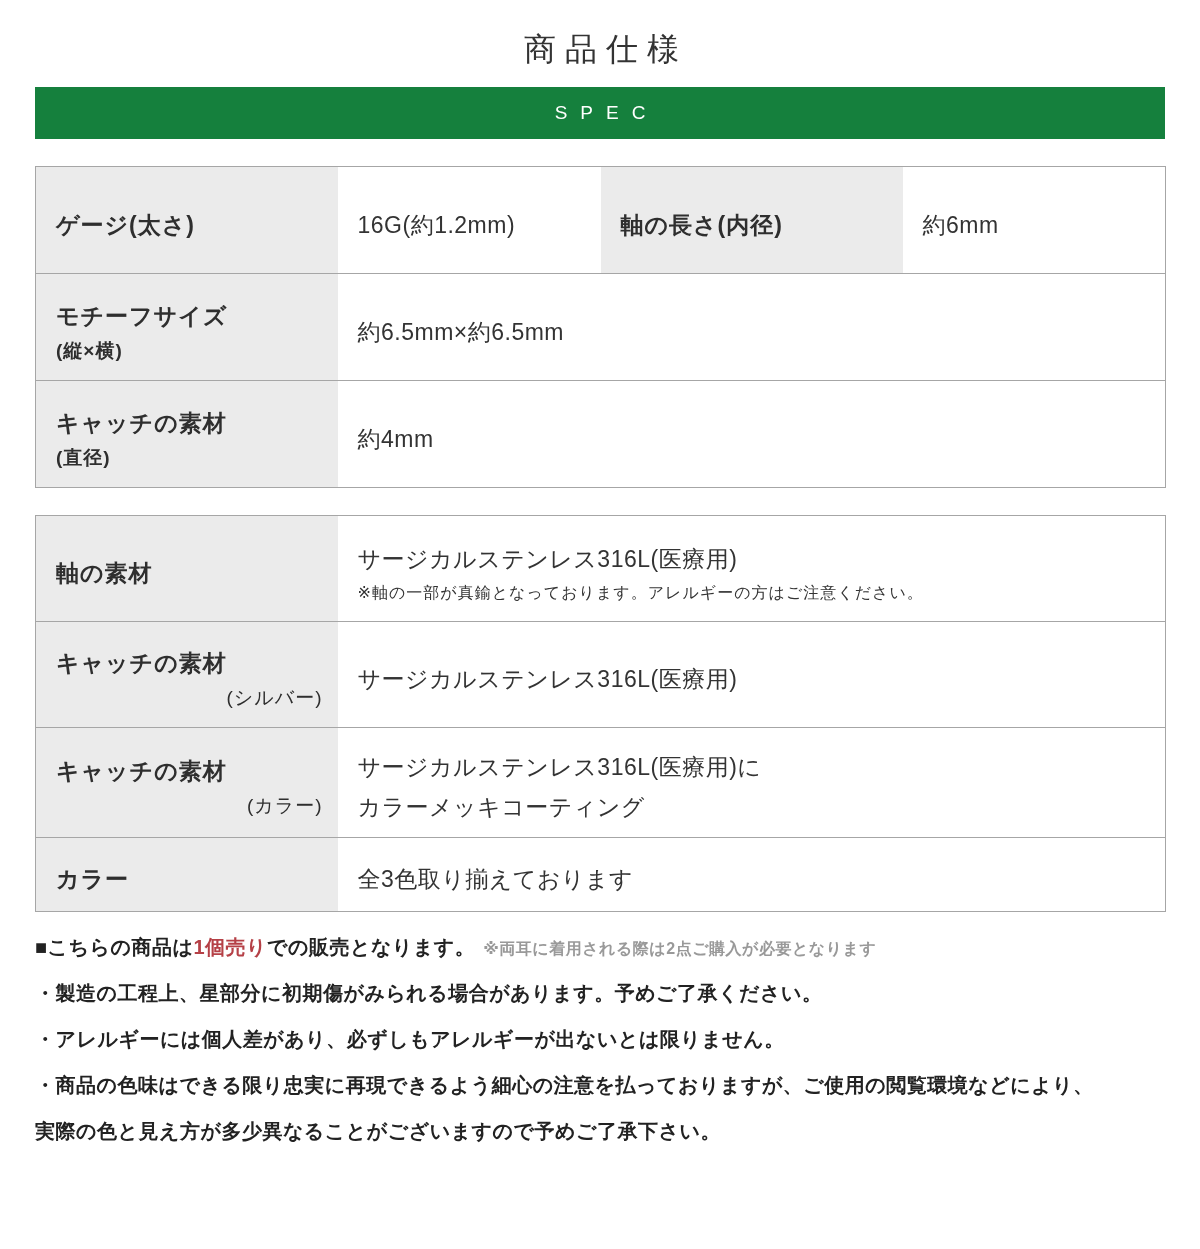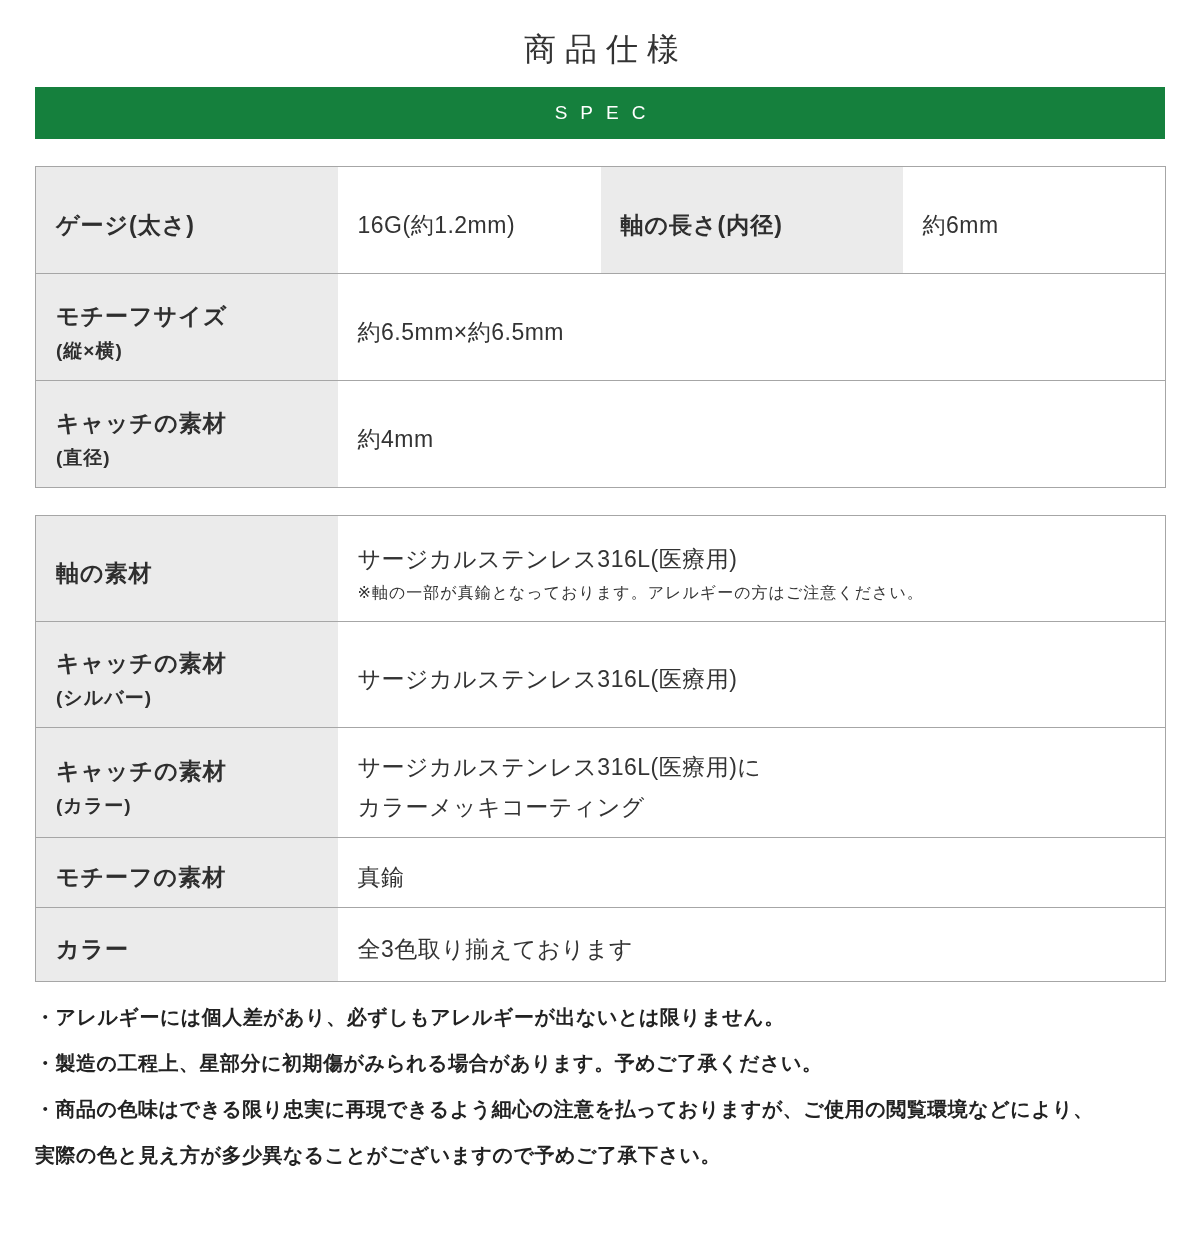--- a/index.html
+++ b/index.html
@@ -60,21 +60,21 @@
   }
   table.spec td {
     background: #ffffff;
     font-size: 23px;
     font-weight: normal;
     color: #333333;
     letter-spacing: 0.5px;
     margin-left: 25px;
   }
   .lbl-sub { display: block; font-size: 19px; margin-top: 6px; }
-  .lbl-sub.regular { font-weight: bold; }
+  .lbl-sub.regular { font-weight: normal; text-align: right; }
   .val-line { display: block; }
   .val-line + .val-line { margin-top: 9px; }
   .val-note {
     display: block;
     font-size: 16px;
     letter-spacing: 1px;
     margin-top: 8px;
     color: #333333;
   }
   #table1 tr { height: 107px; }
@@ -169,31 +169,30 @@
     <tr class="mid">
       <th>
         <span>キャッチの素材</span>
         <span class="lbl-sub regular">(カラー)</span>
       </th>
       <td>
         <span class="val-line">サージカルステンレス316L(医療用)に</span>
         <span class="val-line">カラーメッキコーティング</span>
       </td>
     </tr>
-    <tr class="short">
-      <th>モチーフの素材</th>
-      <td>真鍮</td>
-    </tr>
     <tr class="short2">
       <th>カラー</th>
       <td>全3色取り揃えております</td>
     </tr>
   </tbody>
     </table>
 
   <div class="notes">
+    <p class="note-main">
+      <span>■こちらの商品は</span><span class="note-highlight">1個売り</span><span>での販売となります。</span><span class="note-sub">※両耳に着用される際は2点ご購入が必要となります</span>
+    </p>
+    <p class="bullet">・製造の工程上、星部分に初期傷がみられる場合があります。予めご了承ください。</p>
     <p class="bullet">・アレルギーには個人差があり、必ずしもアレルギーが出ないとは限りません。</p>
-    <p class="bullet">・製造の工程上、星部分に初期傷がみられる場合があります。予めご了承ください。</p>
     <p class="bullet">・商品の色味はできる限り忠実に再現できるよう細心の注意を払っておりますが、ご使用の閲覧環境などにより、</p>
     <p class="bullet">実際の色と見え方が多少異なることがございますので予めご了承下さい。</p>
   </div>
 
 </div>
 
 </body></html>

